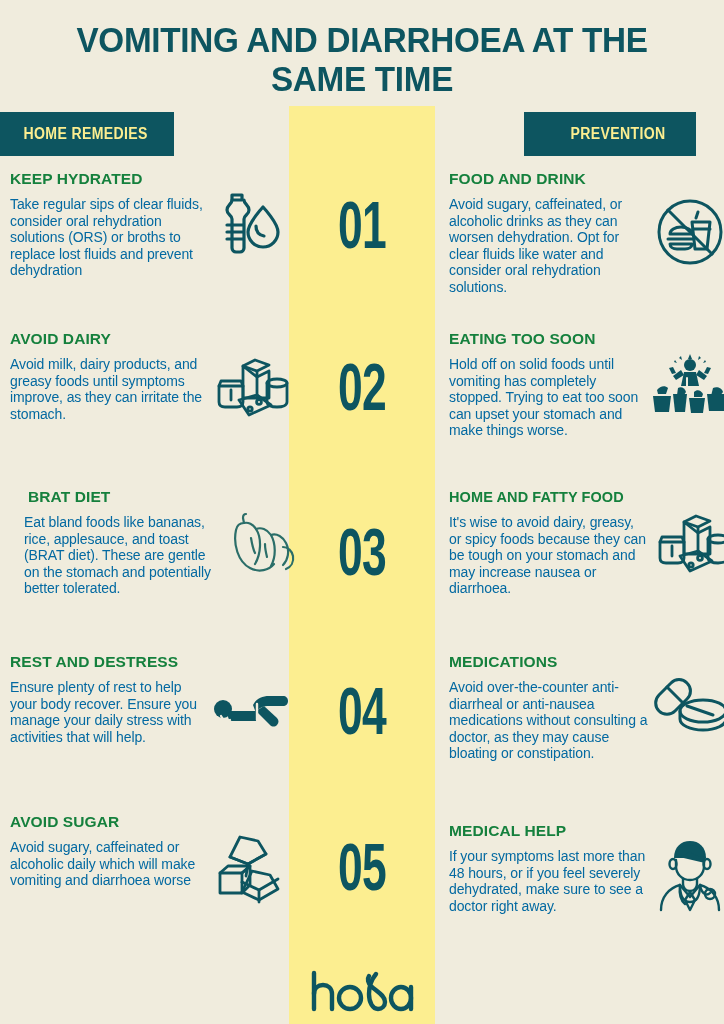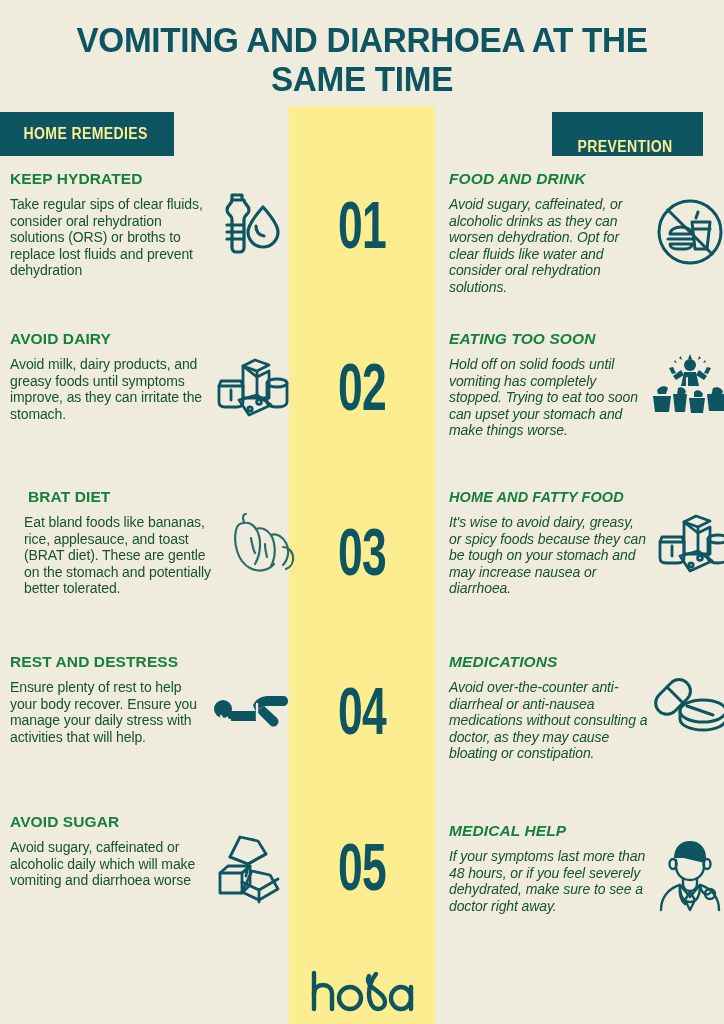--- a/index.html
+++ b/index.html
@@ -45,21 +45,21 @@
   .bar {
     position:absolute;
     top:112px;
     height:44px;
     background:#0d5560;
     display:flex;
     align-items:center;
     z-index:3;
   }
   .bar-left  { left:0px;  width:174px; justify-content:flex-start; padding-left:15px; }
-  .bar-right { left:552px; width:151px; justify-content:flex-end;  padding-right:24px;align-items:flex-end; }
+  .bar-right { left:524px; width:172px; justify-content:flex-end;  padding-right:24px; }
   .bar span {
     font-family:"Liberation Sans", sans-serif;
     font-weight:bold;
     font-size:16px;
     letter-spacing:0.4px;
     color:#fcee90;
     transform:scaleX(0.88);
     transform-origin:center;
     white-space:nowrap;
   }
@@ -68,42 +68,42 @@
   .col { position:absolute; top:170px; z-index:2; }
   .col-left  { left:0px;   width:289px; }
   .col-right { left:435px; width:289px; }
 
   .row {
     position:relative;
     display:flex;
     align-items:flex-start;
   }
   .col-left  .row { padding:0 4px 0 10px; }
-  .col-right .row { padding:0 4px 0 14px;font-style:italic; }
+  .col-right .row { padding:0 4px 0 14px; }
 
   .txt { flex:1 1 auto; min-width:0; }
   .col-left  .txt { width:196px; flex:0 0 196px; }
   .col-right .txt { width:200px; flex:0 0 200px; }
 
   .hd {
     font-family:"Liberation Sans", sans-serif;
     font-weight:bold;
     font-size:15.5px;
     line-height:18px;
     letter-spacing:0.1px;
     color:#15803d;
     margin-bottom:8px;
     white-space:nowrap;
   }
   .hd.small { font-size:14.5px; }
   .bd {
     font-family:"Liberation Sans", sans-serif;
     font-size:14px;
     line-height:16.6px;
-    color:#14532d;
+    color:#0369a1;
     letter-spacing:-0.1px;
   }
 
   .ico {
     flex:0 0 auto;
     display:flex;
     align-items:flex-start;
     justify-content:center;
     padding-top:12px;
   }

